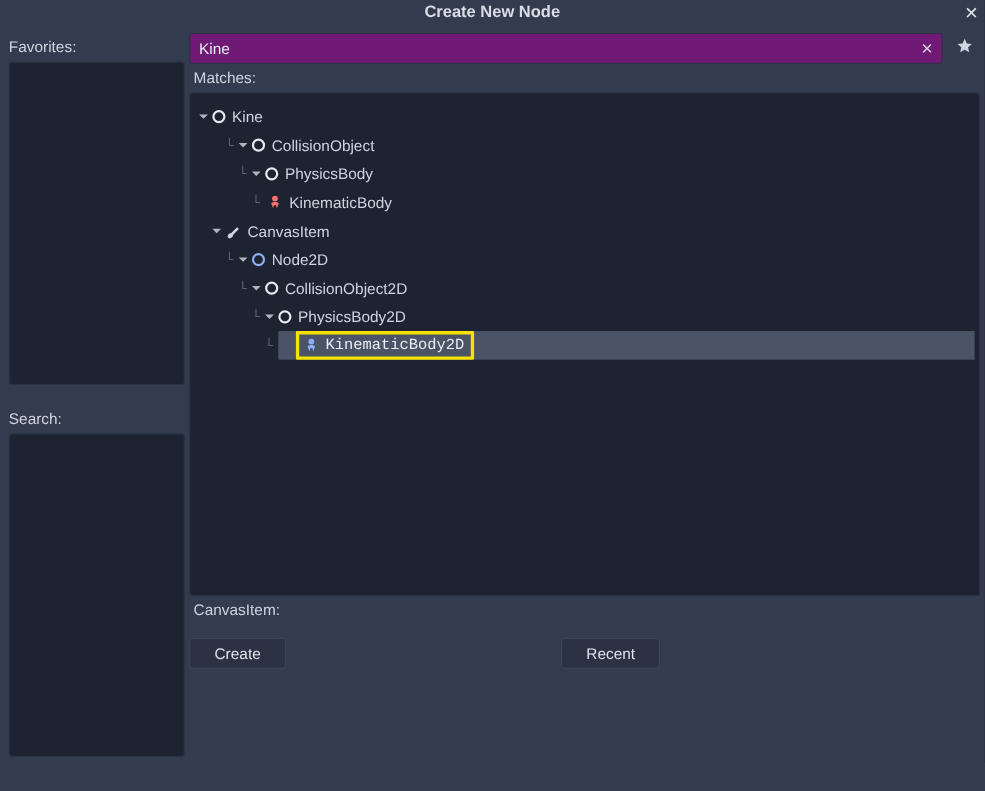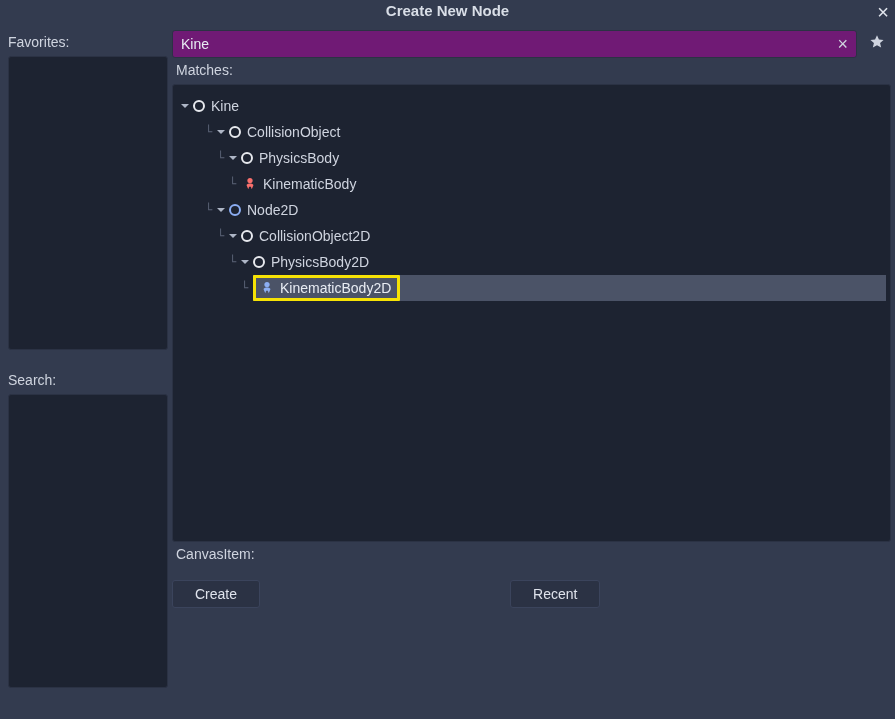--- a/index.html
+++ b/index.html
@@ -188,21 +188,22 @@
 
   .row-full {
     display: flex;
     align-items: center;
     height: 26px;
   }
   .row-full .bg-sel {
     display: flex; align-items: flex-start; height: 26px;
     background: #4b5367;
     flex: 1;
-    padding-left: 0px;
+    padding-left: 16px;
+    font-family: Liberation Mono, monospace;
   }
 </style>
 </head>
 <body>
 <div class="container">
   <div class="title">Create New Node</div>
   <div class="close-x">×</div>
 
   <div class="body">
     <div class="left">
@@ -267,20 +268,33 @@
             <span class="conn">└</span>
             <span class="icon-kine">
               <svg width="14" height="14" viewBox="0 0 16 16">
                   <circle cx="8" cy="4" r="3" fill="#f86f6c"></circle>
                   <path d="M4 9c2-2 6-2 8 0l-2 5-1-3-2 0-1 3z" fill="#f86f6c"></path>
                 </svg>
             </span>
             <span class="node-label">KinematicBody</span>
           </div>
 
+          <div class="row ind1">
+            <span class="chev">
+                <svg width="8" height="8" viewBox="0 0 8 8">
+                  <path fill="#aeb6c6" d="M0 2l4 4 4-4z"></path>
+                </svg>
+              </span>
+            <span class="icon-brush">
+              <svg width="14" height="14" viewBox="0 0 16 16">
+                  <path d="M2 14c1-3 2-4 4-4l6-6 2 2-6 6c0 2-1 3-4 4z" fill="#cfd4df"></path>
+                </svg>
+            </span>
+            <span class="node-label">CanvasItem</span>
+          </div>
 
           <div class="row ind2">
             <span class="conn">└</span>
             <span class="chev">
                 <svg width="8" height="8" viewBox="0 0 8 8">
                   <path fill="#aeb6c6" d="M0 2l4 4 4-4z"></path>
                 </svg>
               </span>
             <span class="icon-circle icon-blue"></span>
             <span class="node-label">Node2D</span>

